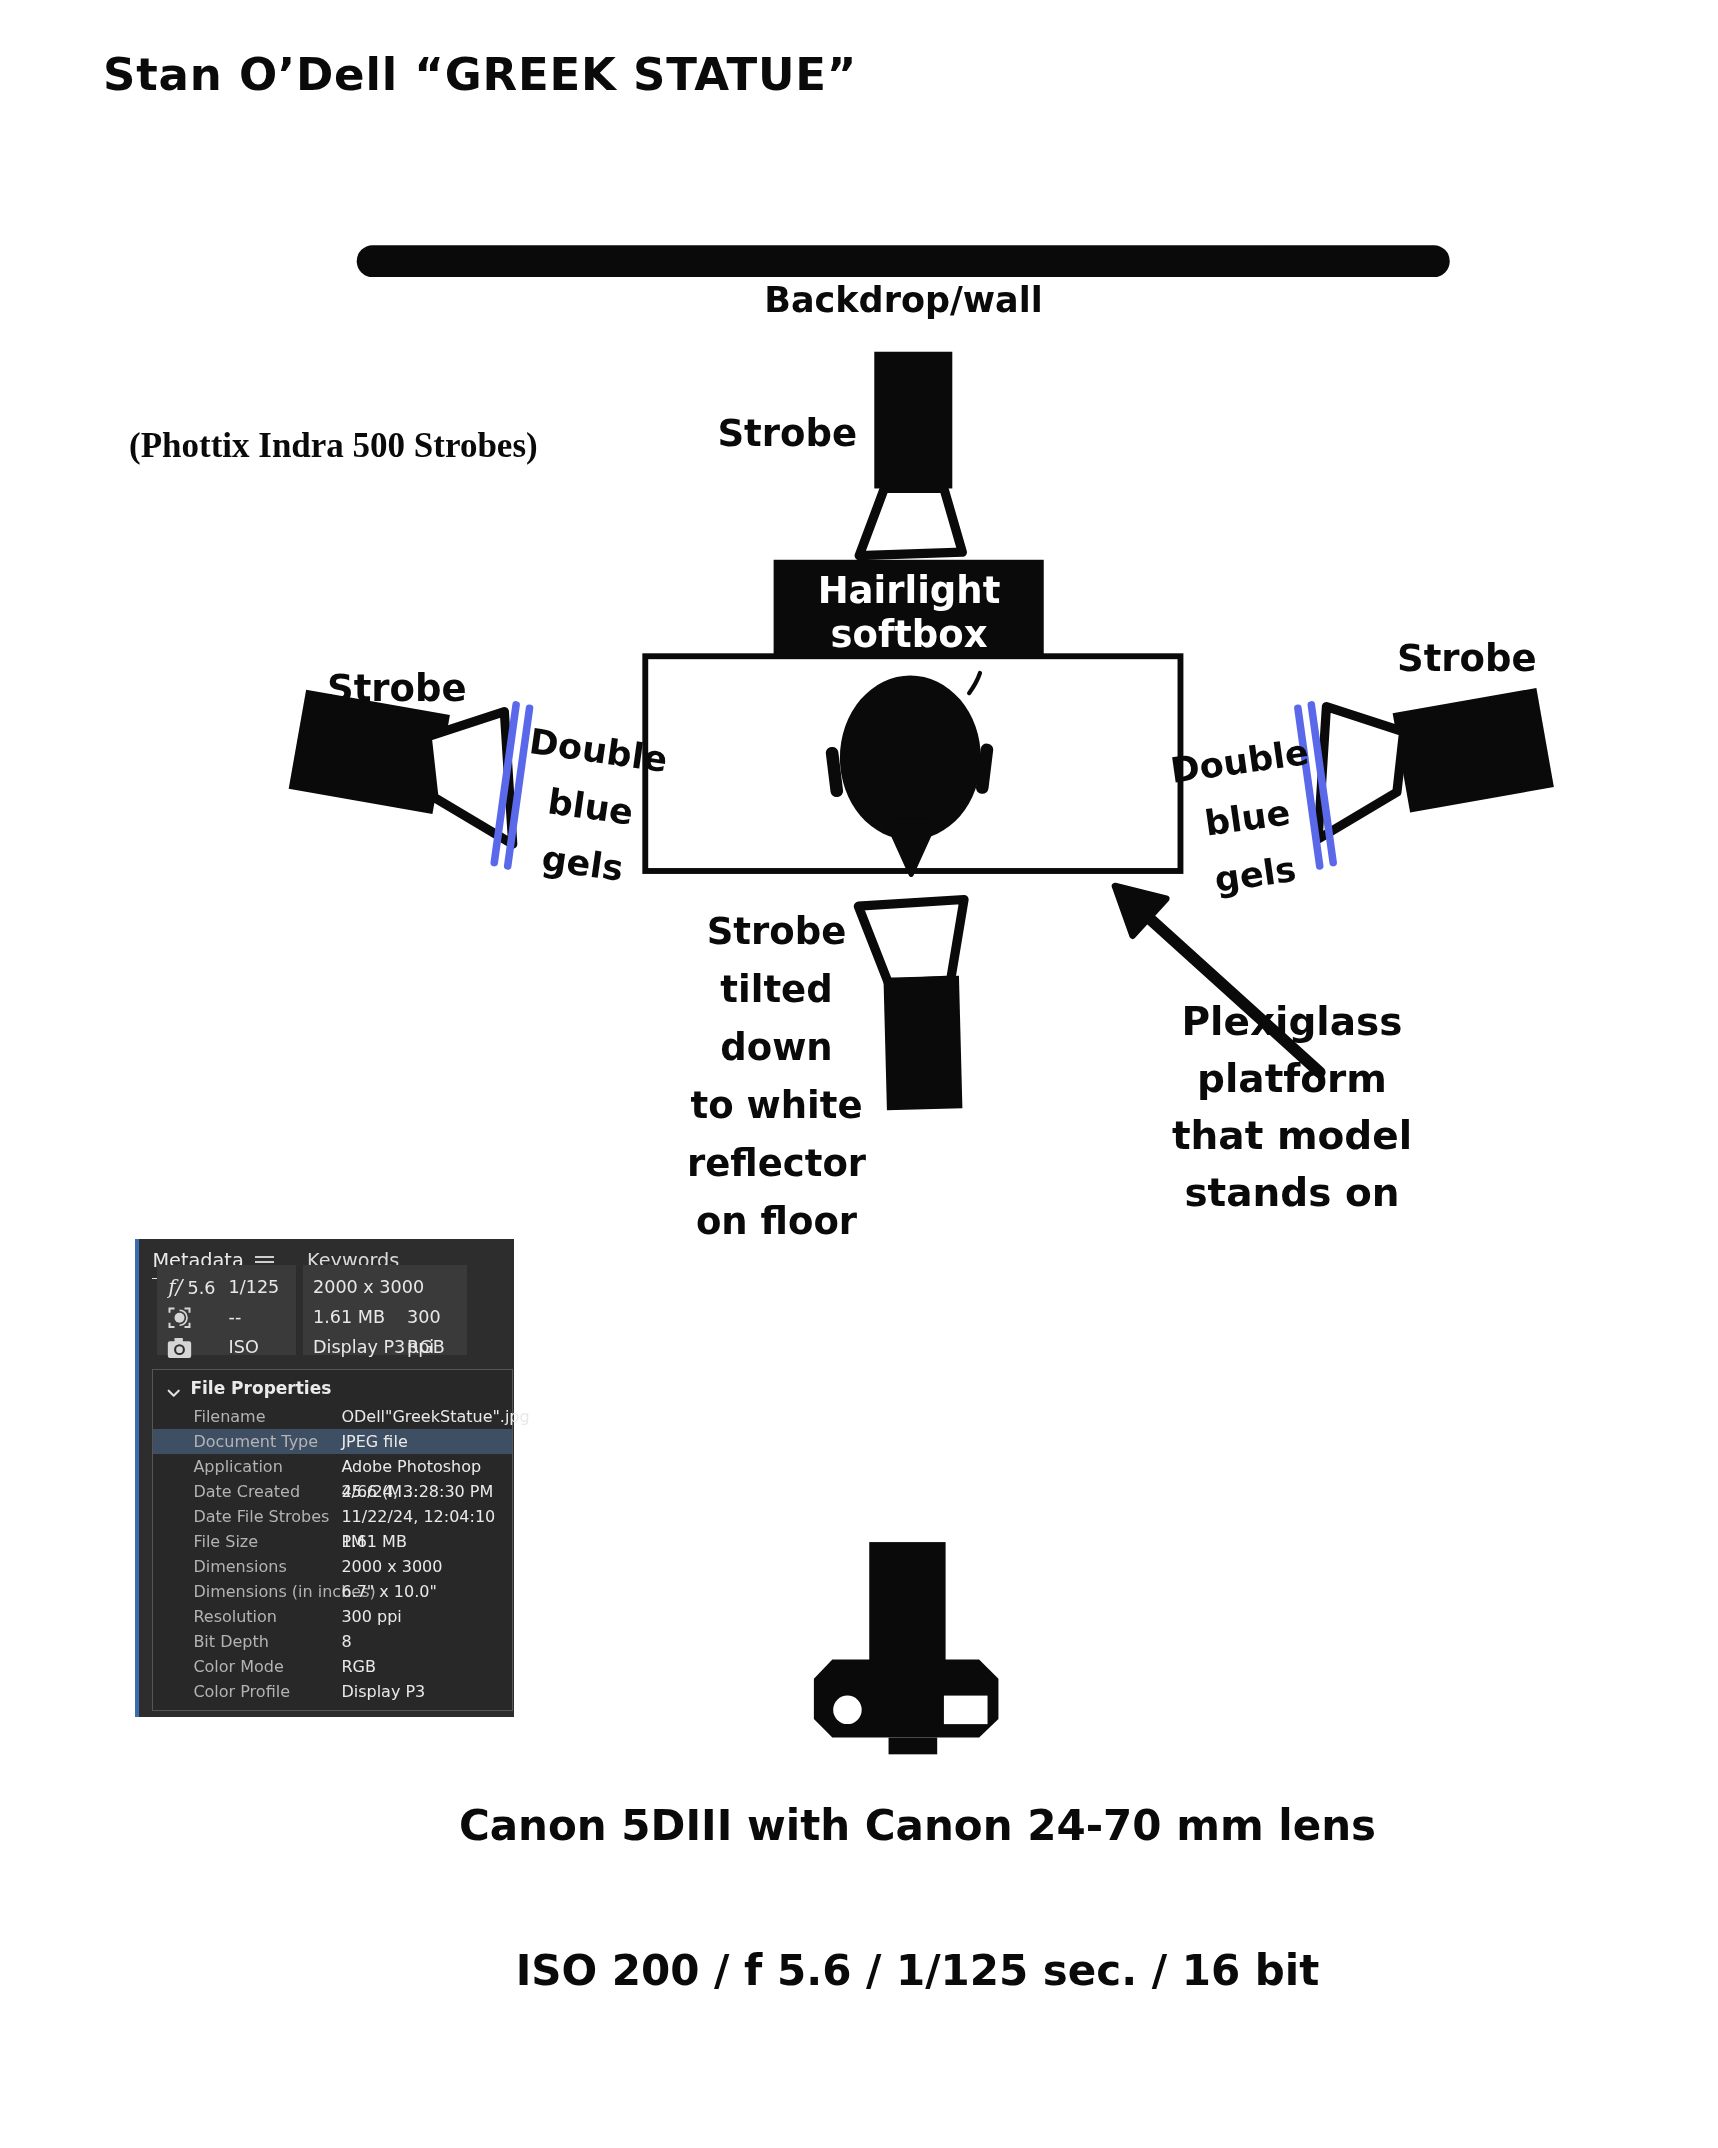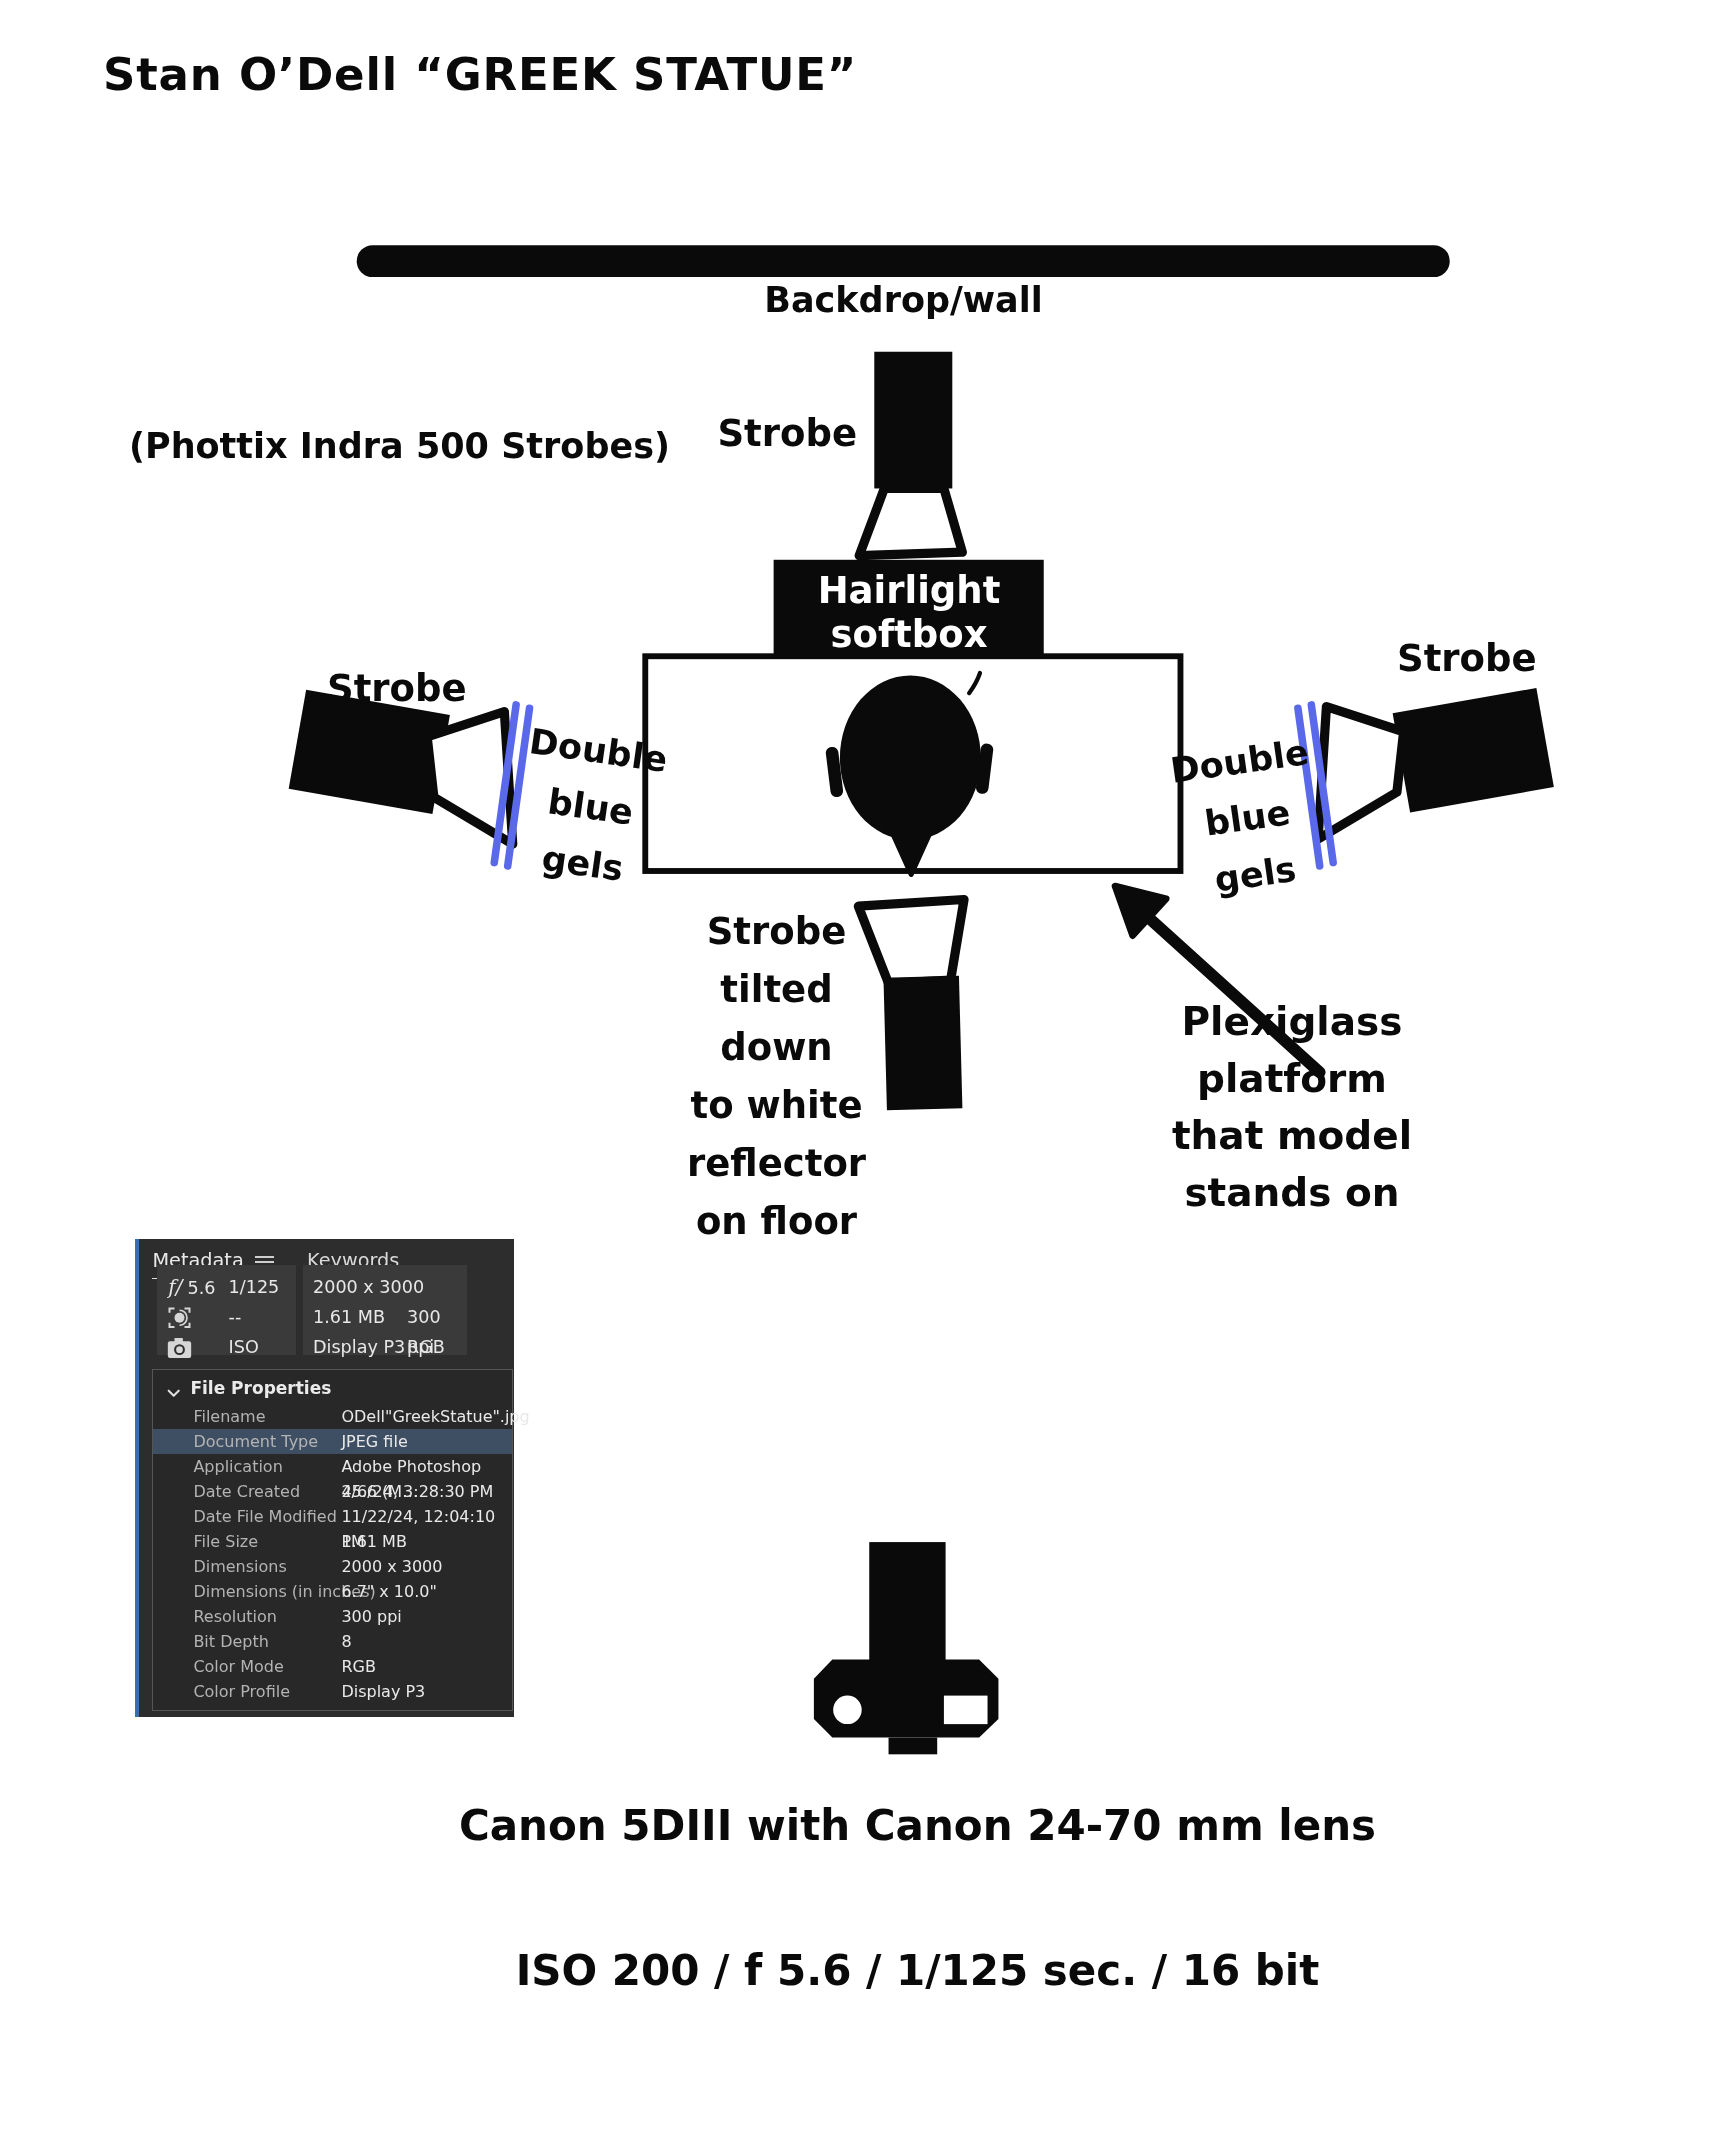--- a/index.html
+++ b/index.html
@@ -6,21 +6,21 @@
   .canvas{
     position:relative;width:1718px;height:2148px;background:#ffffff;overflow:hidden;
     font-family:"DejaVu Sans","Liberation Sans",sans-serif;color:#0a0a0a;margin-left:48px;
   }
   svg.diagram{position:absolute;left:0;top:0;}
 
   
   .lbl{position:absolute;font-weight:700;color:#0a0a0a;line-height:1.15;white-space:nowrap;}
   .title{left:55px;top:49px;font-size:45px;letter-spacing:0.8px;}
   .backdrop-label{left:686px;top:280px;width:339px;text-align:center;font-size:35px;}
-  .phottix-note{left:81px;top:426px;font-size:35px;}
+  .phottix-note{left:81px;top:426px;font-size:35px;font-family:Liberation Serif, serif;}
   .strobe-top-label{left:629px;top:413px;width:180px;text-align:right;font-size:37px;}
   .strobe-left-label{left:279px;top:668px;font-size:37px;}
   .strobe-right-label{left:1349px;top:638px;font-size:37px;}
   .hairlight-text{left:726px;top:569px;width:270px;text-align:center;font-size:37px;line-height:44px;color:#ffffff;}
   .gels-left{left:467px;top:722px;width:151px;text-align:center;font-size:35px;line-height:57px;transform:rotate(8deg);}
   .gels-right{left:1124px;top:733px;width:151px;text-align:center;font-size:35px;line-height:57px;transform:rotate(-8deg);}
   .strobe-bottom-label{left:623px;top:903px;width:211px;text-align:center;font-size:37px;line-height:58px;}
   .platform-note{left:1098px;top:993px;width:292px;text-align:center;font-size:39px;line-height:57px;}
   .caption{left:356px;width:1027px;text-align:center;font-size:42px;}
   .caption1{top:1802px;}
@@ -243,21 +243,21 @@
         </div>
         <div class="fp-row">
           <span class="fp-label">Application</span>
           <span class="fp-value">Adobe Photoshop 25.6 (M…</span>
         </div>
         <div class="fp-row">
           <span class="fp-label">Date Created</span>
           <span class="fp-value">4/6/24, 3:28:30 PM</span>
         </div>
         <div class="fp-row">
-          <span class="fp-label">Date File Modified</span>
+          <span class="fp-label">Date File Strobes</span>
           <span class="fp-value">11/22/24, 12:04:10 PM</span>
         </div>
         <div class="fp-row">
           <span class="fp-label">File Size</span>
           <span class="fp-value">1.61 MB</span>
         </div>
         <div class="fp-row">
           <span class="fp-label">Dimensions</span>
           <span class="fp-value">2000 x 3000</span>
         </div>

